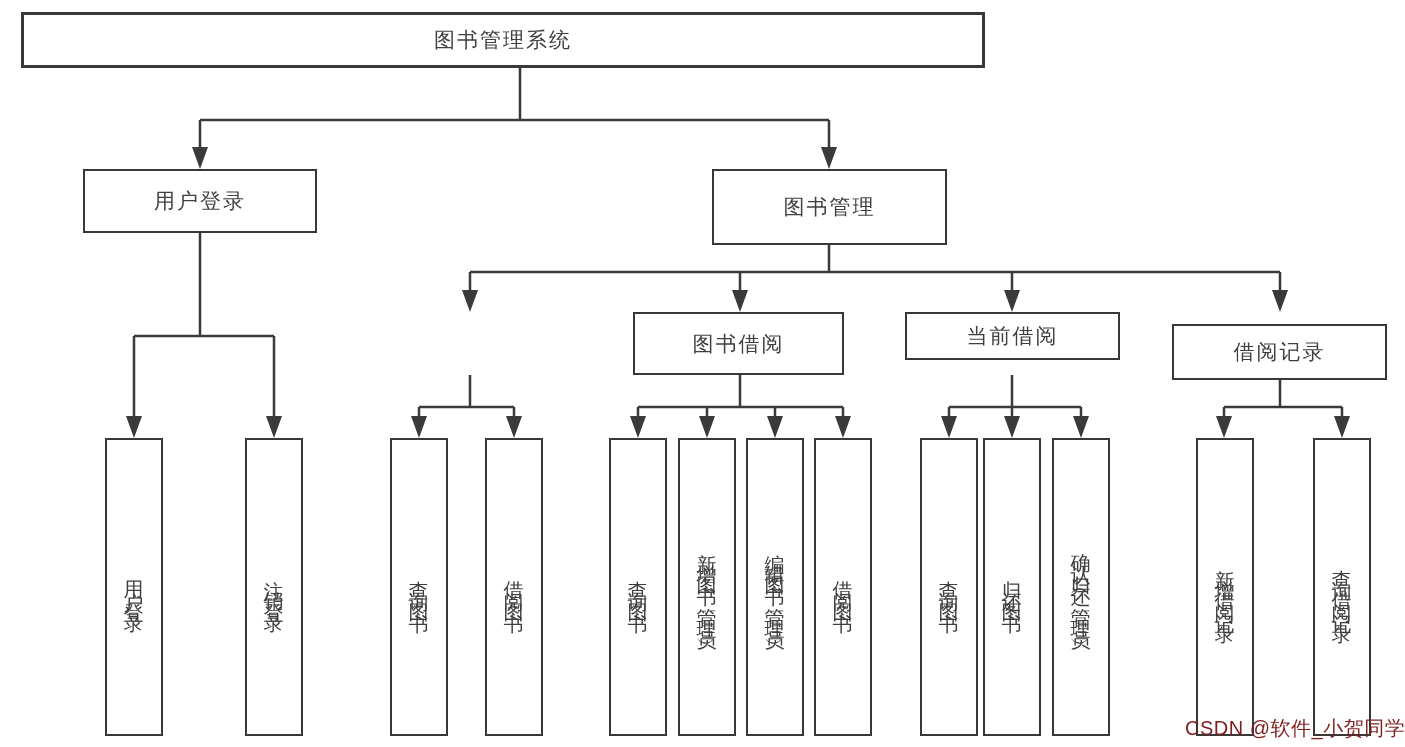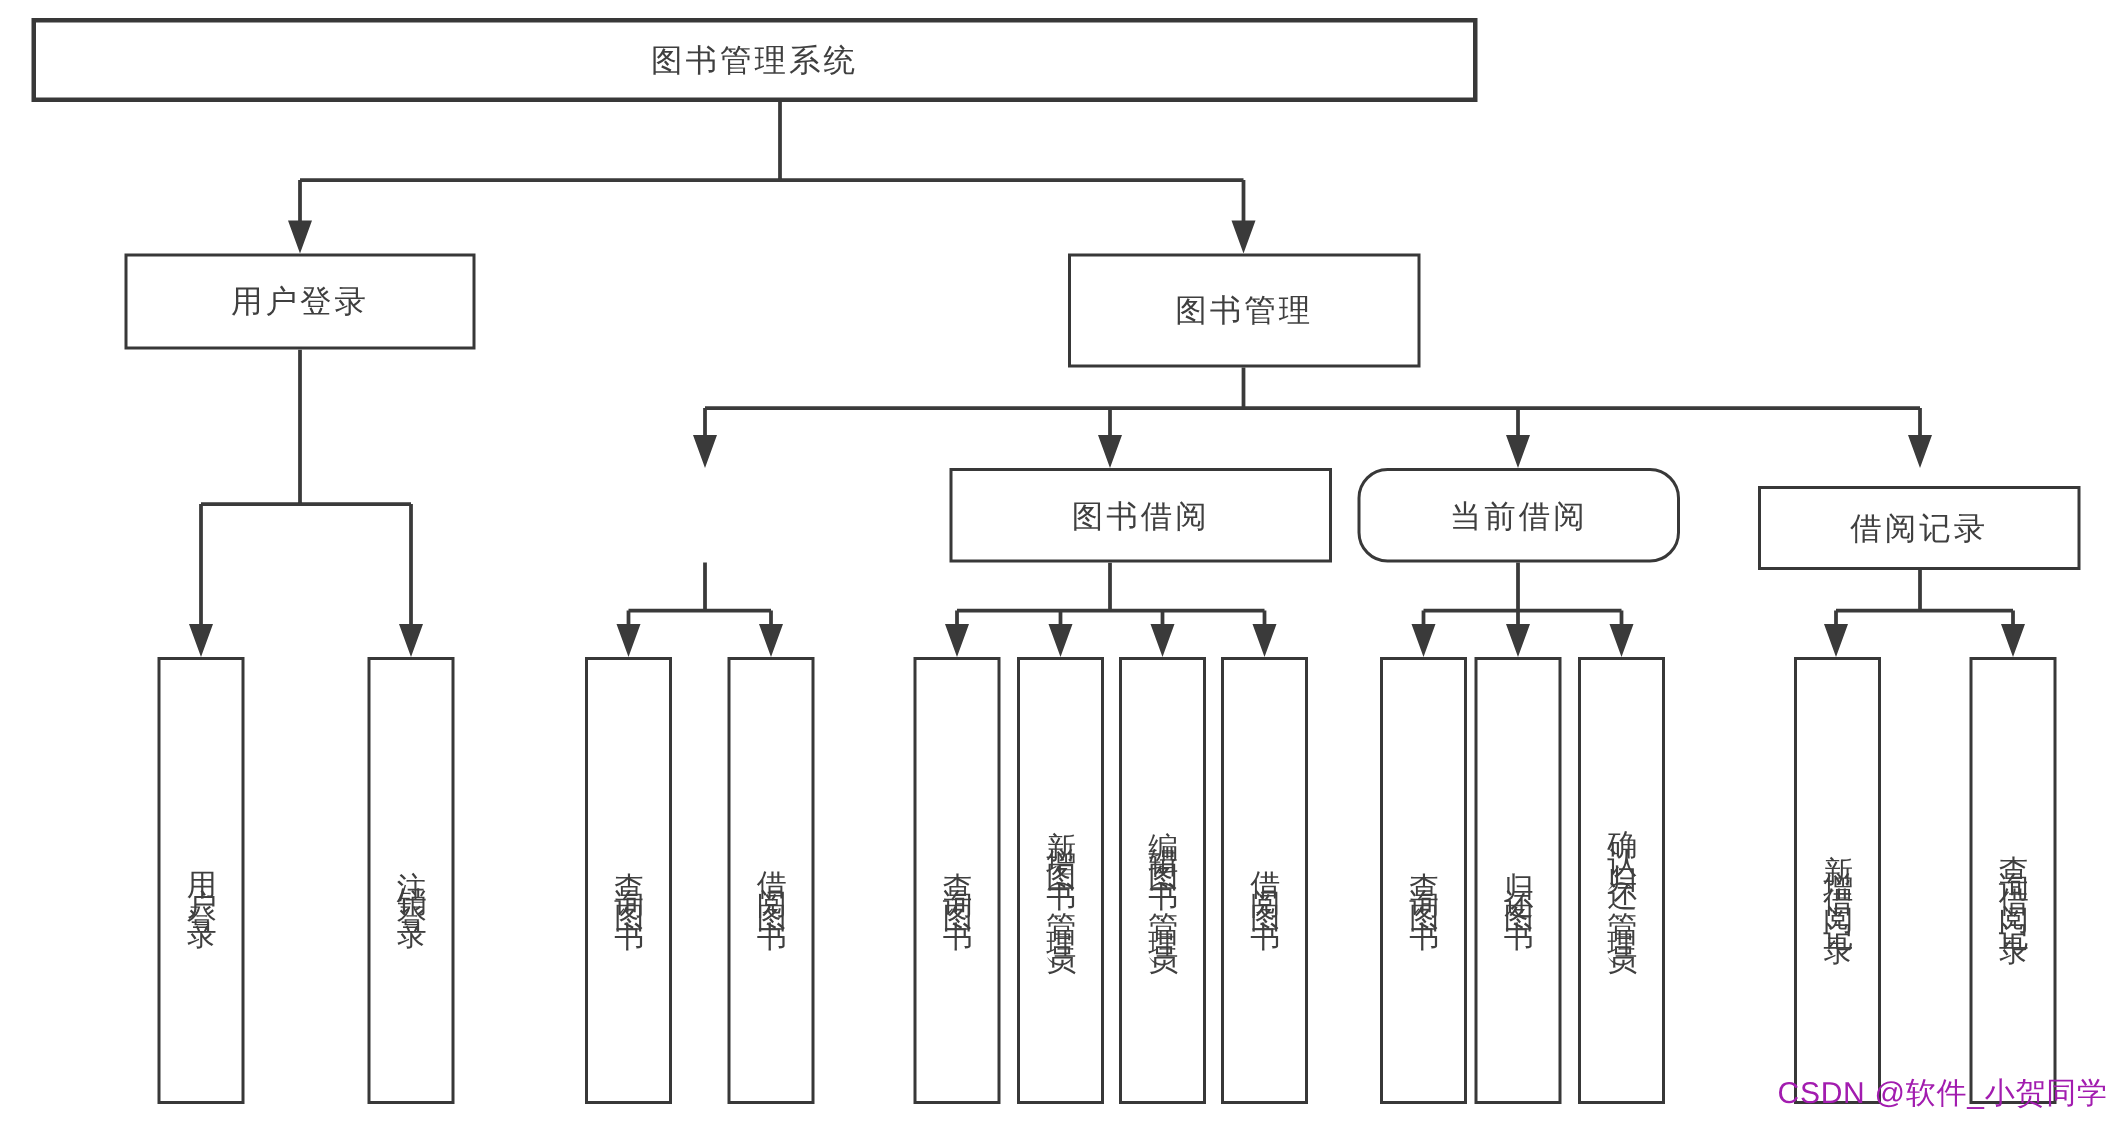--- a/index.html
+++ b/index.html
@@ -33,21 +33,21 @@
     font-size:20px;
     writing-mode:vertical-rl;
     letter-spacing:11px;
     line-height:1;
     white-space:nowrap;
   }
   .watermark{
     position:absolute;
     left:1185px;top:715px;
     font-size:20px;
-    color:#a21caf;
+    color:#7f1d1d;
     letter-spacing:0.5px;
     z-index:5;
     white-space:nowrap;
   }
 </style>
 </head>
 <body>
 
 <div class="stage">
 
@@ -75,24 +75,24 @@
     <span class="h-label">图书管理系统</span>
   </div>
 
   <div class="box" style="left:83px;top:169px;width:234px;height:64px;">
     <span class="h-label">用户登录</span>
   </div>
   <div class="box" style="left:712px;top:169px;width:235px;height:76px;">
     <span class="h-label">图书管理</span>
   </div>
 
-  <div class="box" style="left:633px;top:312px;width:255px;height:63px;">
+  <div class="box" style="left:633px;top:312px;width:211px;height:63px;">
     <span class="h-label">图书借阅</span>
   </div>
-  <div class="box" style="left:905px;top:312px;width:215px;height:63px;border-radius:20px;">
+  <div class="box" style="left:905px;top:312px;width:215px;height:48px;">
     <span class="h-label">当前借阅</span>
   </div>
   <div class="box" style="left:1172px;top:324px;width:215px;height:56px;">
     <span class="h-label">借阅记录</span>
   </div>
 
   <div class="box" style="left:105px;top:438px;width:58px;height:298px;">
     <span class="v-label">用户登录</span>
   </div>
   <div class="box" style="left:245px;top:438px;width:58px;height:298px;">

